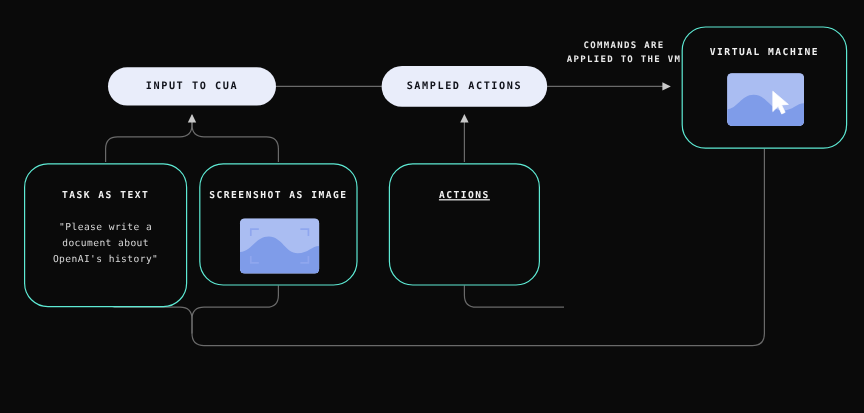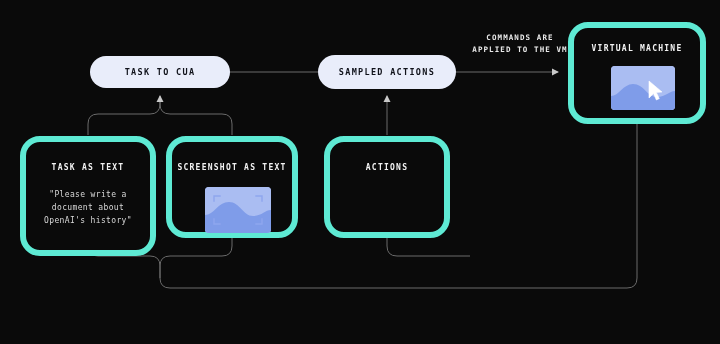--- a/index.html
+++ b/index.html
@@ -32,21 +32,21 @@
     align-items: center;
     justify-content: center;
     text-align: center;
     font-size: 8.5px;
     letter-spacing: 1.3px;
     font-weight: 700;
     line-height: 1.5;
   }
   .card {
     position: absolute;
-    border: 6px solid #5eead4;
+    border: 1px solid #5eead4;
     border-radius: 20px;
     background: #0a0a0a;
     box-sizing: border-box;
   }
   .card-title {
     position: absolute;
     left: 0;
     right: 0;
     text-align: center;
     color: #f2f2f2;
@@ -101,21 +101,21 @@
     <path d="M383.5 102 L387 95 L390.5 102 Z" fill="#c9c9c9" stroke="none"></path>
 
     <path d="M637 124 V278 Q637 288 627 288 H170 Q160 288 160 278 V266 Q160 256 170 256 H222 Q232 256 232 246 V238"></path>
 
     <path d="M88 238 V246 Q88 256 98 256 H150 Q160 256 160 266 V278"></path>
 
     <path d="M387 238 V246 Q387 256 397 256 H470"></path>
   </svg>
 
   <div class="pill" style="left:90px; top:56px; width:140px; height:32px;">
-    <span>TASK TO CUA</span>
+    <span>INPUT TO CUA</span>
   </div>
 
   <div class="pill" style="left:318px; top:55px; width:138px; height:34px; flex-direction:row;">
     <span>SAMPLED ACTIONS</span>
   </div>
 
   <div class="edge-label" style="left:455px; top:32px; width:130px;text-align:center;">
     <div>COMMANDS ARE</div>
     <div>APPLIED TO THE VM</div>
   </div>
@@ -134,32 +134,32 @@
   </div>
 
   <div class="card" style="left:20px; top:136px; width:136px; height:120px;">
     <div class="card-title" style="top:21px;">TASK AS TEXT</div>
     <div class="card-body body-center" style="top:47px;">"Please write a
 document about
 OpenAI's history"</div>
   </div>
 
   <div class="card" style="left:166px; top:136px; width:132px; height:102px;">
-    <div class="card-title" style="top:21px;">SCREENSHOT AS TEXT</div>
+    <div class="card-title" style="top:21px;">SCREENSHOT AS IMAGE</div>
     <div class="thumb" style="left:33px; top:45px; width:66px; height:46px;">
       <svg viewBox="0 0 66 46" preserveAspectRatio="none">
         <rect x="0" y="0" width="66" height="46" fill="#aabdf2"></rect>
         <path d="M0 28 C9 28 13 15 24 15 C35 15 38 29 48 29 C57 29 60 23 66 23 L66 46 L0 46 Z" fill="#7f9ce9"></path>
         <g stroke="#8fa6ee" stroke-width="1.4" fill="none" stroke-linecap="square">
           <path d="M9 14 L9 9 L15 9"></path>
           <path d="M51 9 L57 9 L57 14"></path>
           <path d="M57 32 L57 37 L51 37"></path>
           <path d="M15 37 L9 37 L9 32"></path>
         </g>
       </svg>
     </div>
   </div>
 
   <div class="card" style="left:324px; top:136px; width:126px; height:102px;">
-    <div class="card-title" style="top:21px;">ACTIONS</div>
+    <div class="card-title" style="top:21px;text-decoration:underline;">ACTIONS</div>
   </div>
 
 </div>
 
 </body></html>

